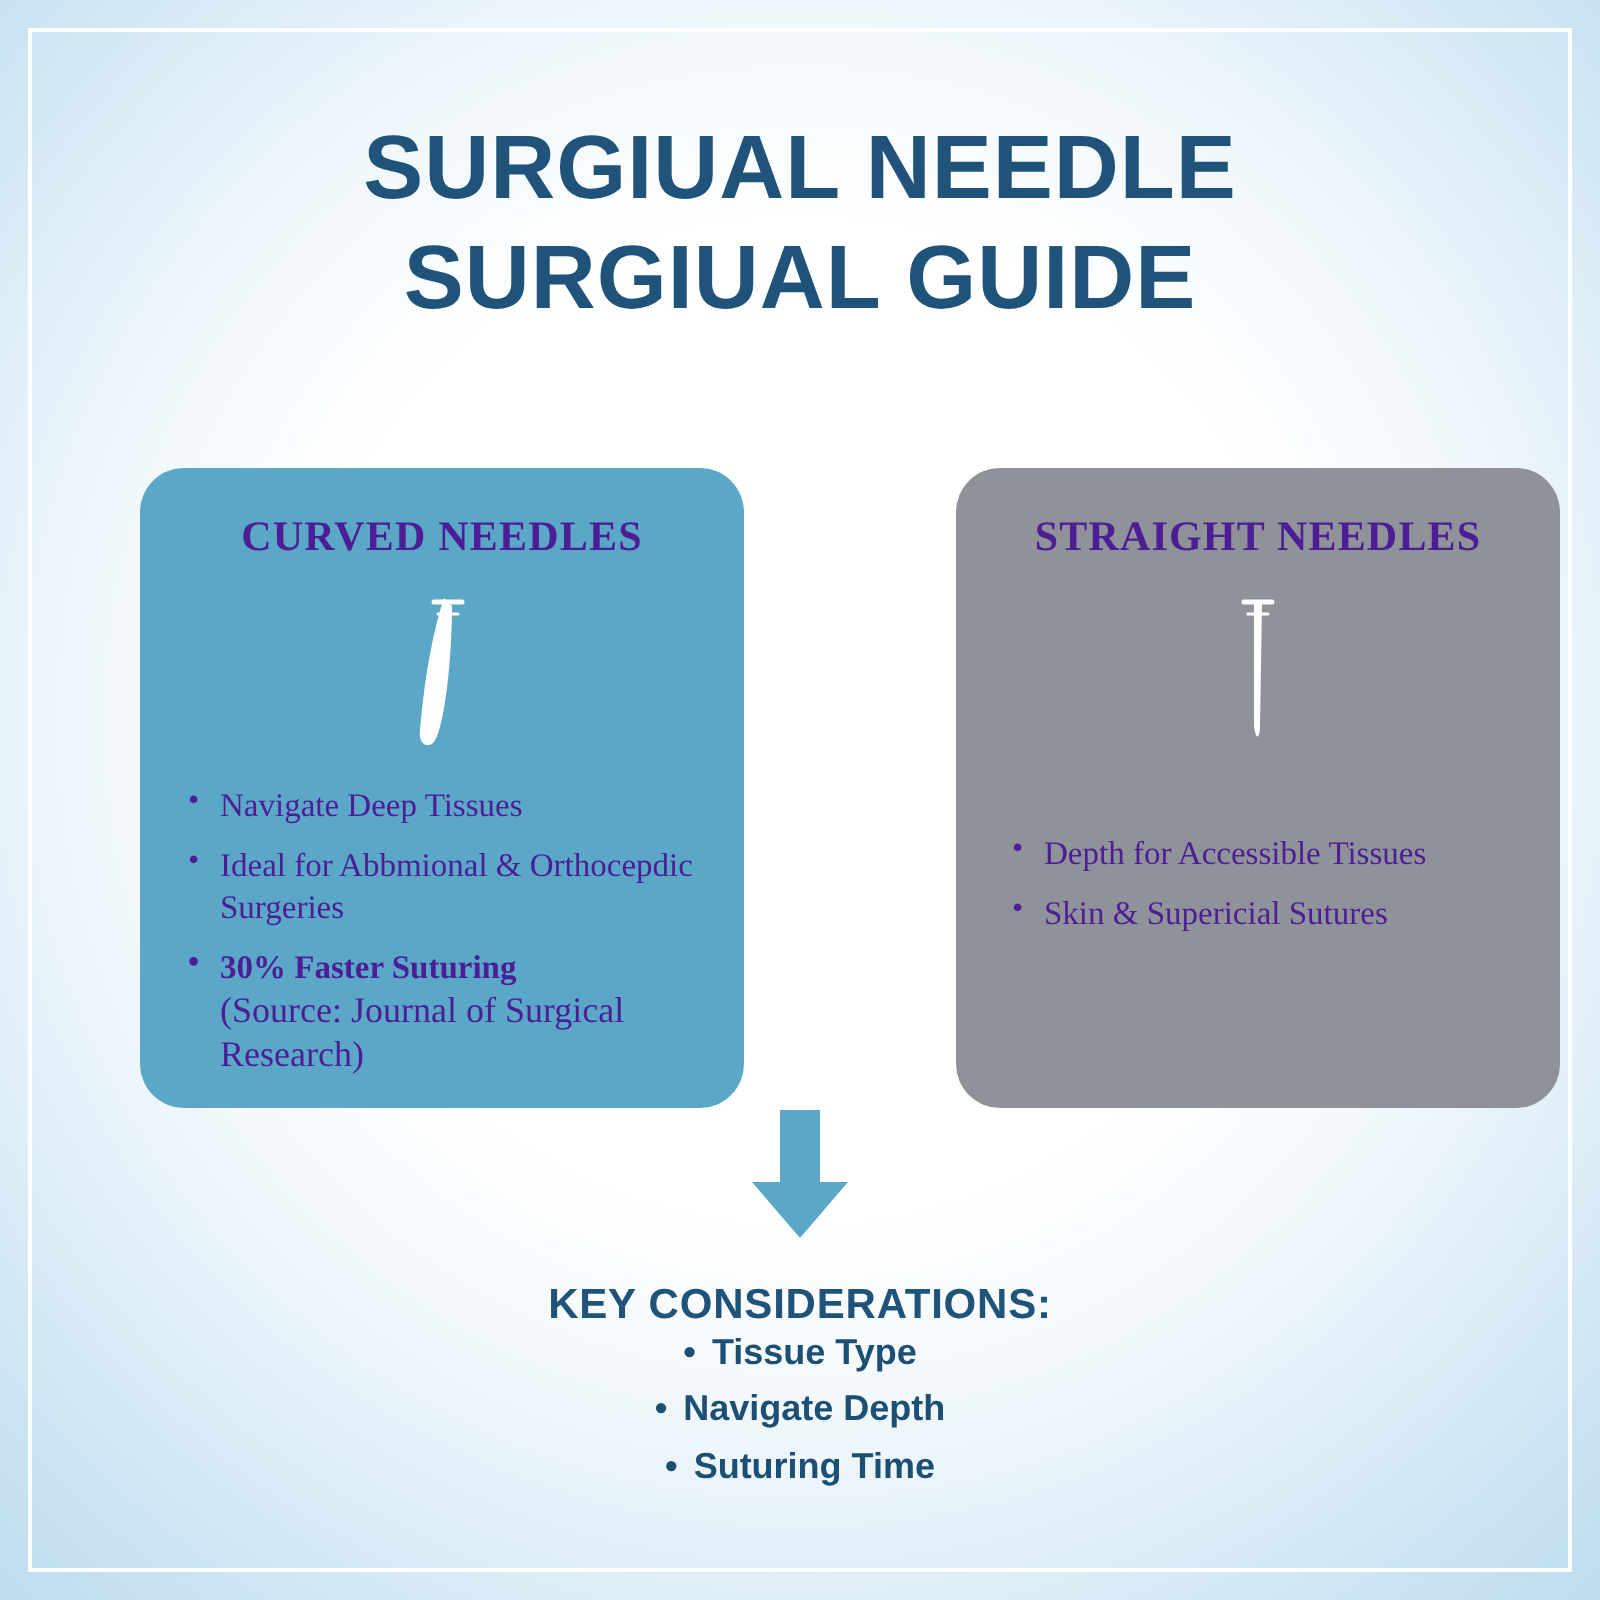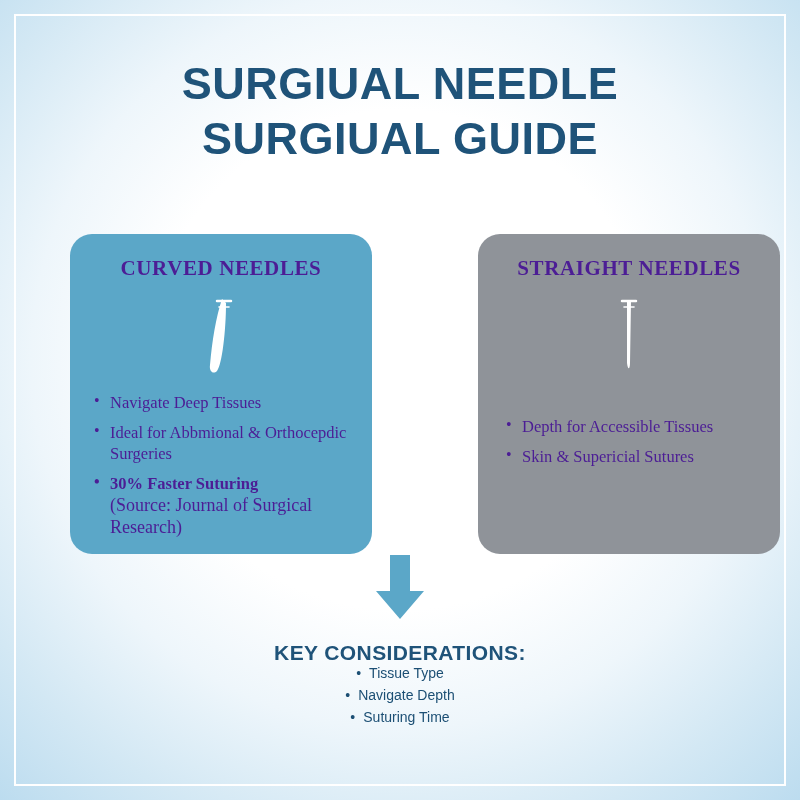--- a/index.html
+++ b/index.html
@@ -162,23 +162,24 @@
 
   .key-list {
     position: absolute;
     left: 0;
     right: 0;
     top: 662px;
     text-align: center;
     color: #1f5379;
   }
   .key-list .key-item {
-    font-size: 14px;
+    font-size: 18px;
     line-height: 1.58;
     color: #1c4f74;
+    font-weight: bold;
   }
   .key-list .key-item:before {
     content: "\2022";
     margin-right: 8px;
   }
 </style>
 </head>
 <body>
 
 <div class="poster">

